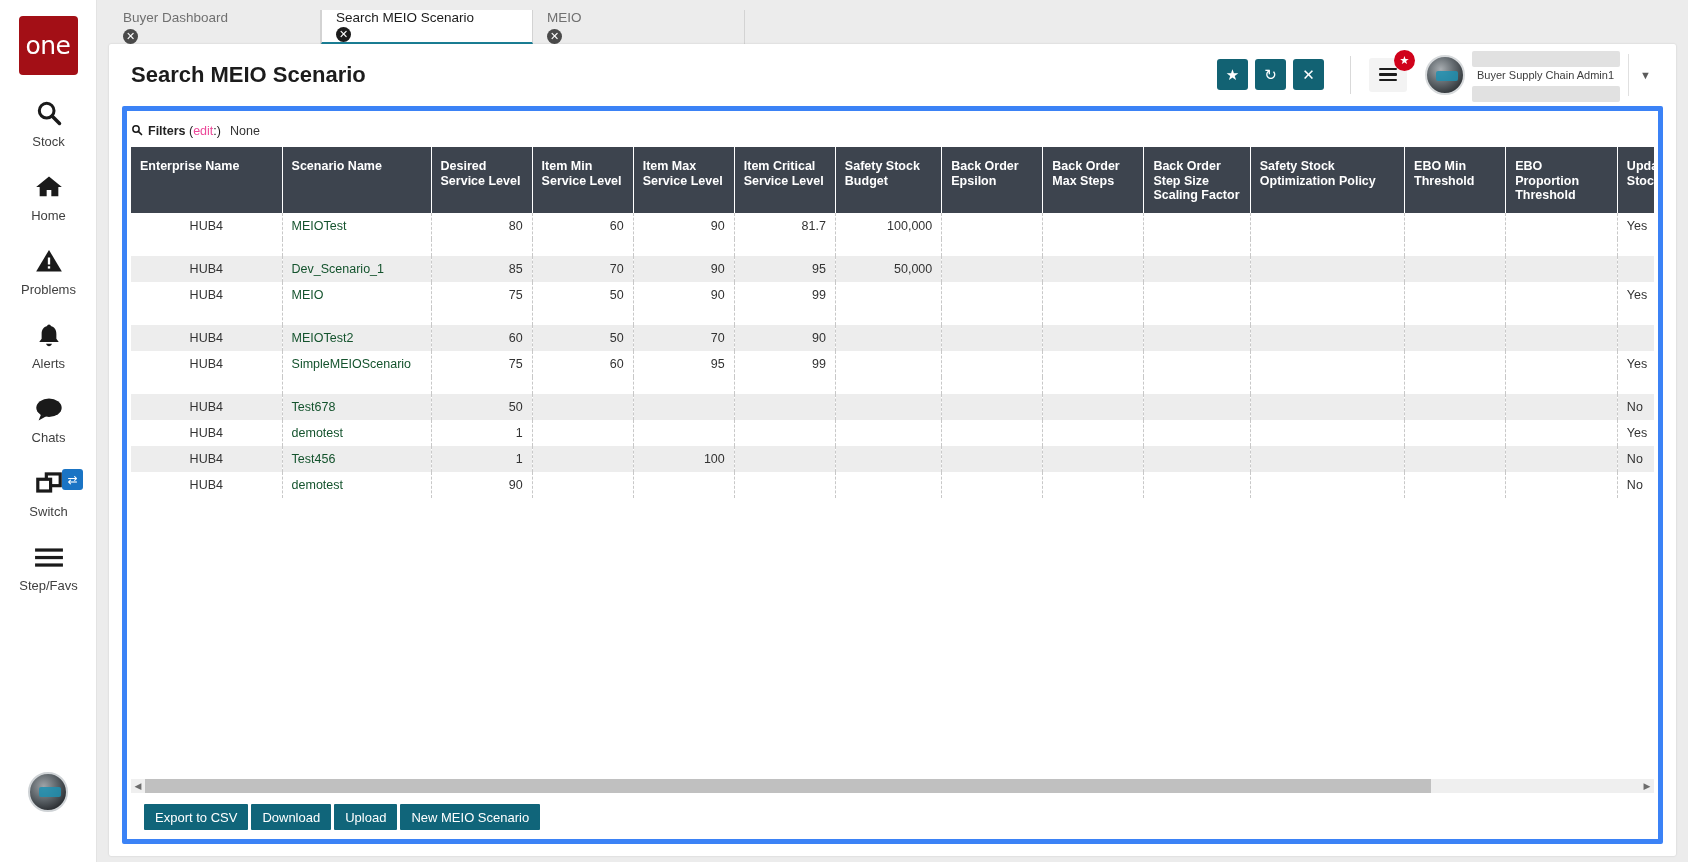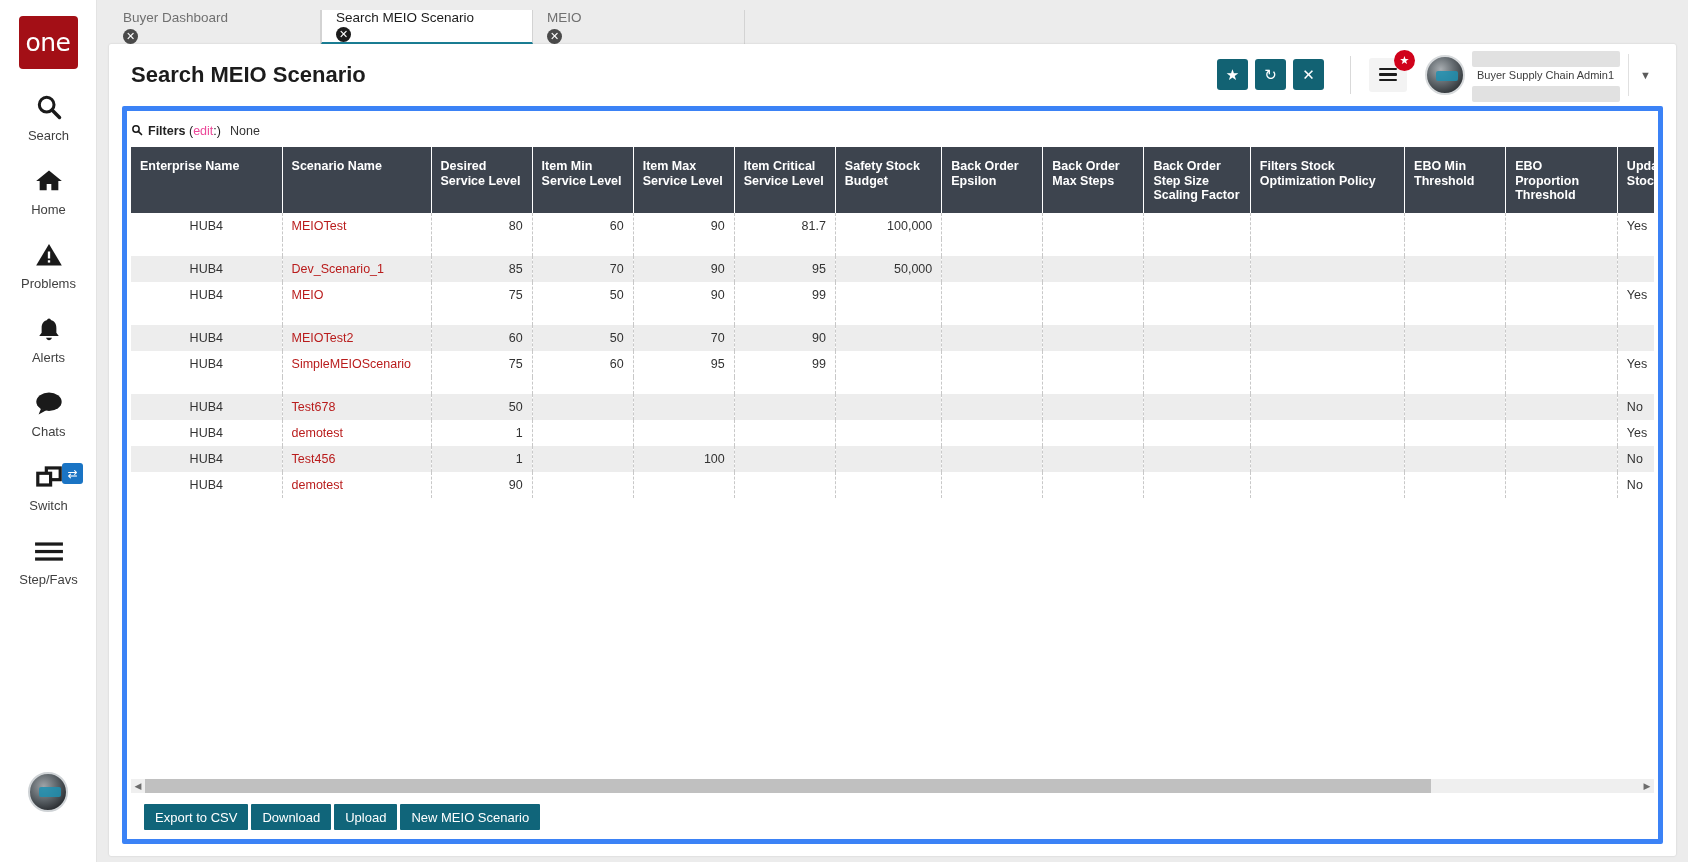--- a/index.html
+++ b/index.html
@@ -14,21 +14,21 @@
 
   
   .rail {
     width: 97px; height: 862px;
     background: #ffffff;
     border-right: 1px solid #e3e3e3;
     flex: 0 0 97px;
     position: relative;
   }
   .logo {
-    width: 59px; height: 53px;
+    width: 59px; height: 59px;
     margin: 16px auto 0 auto;
     background: #a30f16;
     border-radius: 4px;
     display: flex; align-items: center; justify-content: center;
   }
   .logo span {
     color: #fff; font-size: 25px; font-weight: 400;
     letter-spacing: -0.5px; font-family: "DejaVu Sans", sans-serif;
   }
   .rail-item {
@@ -269,21 +269,21 @@
     color: #333;
     border-right: 1px dashed #c8c8c8;
     white-space: nowrap;
     overflow: hidden;
   }
   table.grid tbody td:first-child { border-left: none; text-align: center; }
   table.grid tbody td:last-child { border-right: none; }
   table.grid tbody tr.alt td { background: #ededed; }
   table.grid tbody tr.spacer td { height: 17px; border-right: 1px dashed #c8c8c8; }
   table.grid tbody td.num { text-align: right; }
-  table.grid tbody td a.link { color: #b91c1c; text-decoration: none; cursor: pointer; }
+  table.grid tbody td a.link { color: #14532d; text-decoration: none; cursor: pointer; }
 
   
   .hscroll {
     position: absolute;
     left: 4px; right: 4px; bottom: 46px;
     height: 14px;
     background: #efefef;
     display: flex; align-items: center;
   }
   .hscroll .arrow {
@@ -332,21 +332,21 @@
     <span>one</span>
   </div>
 
   <div class="rail-item">
     <span class="glyph">
       <svg width="28" height="28" viewBox="0 0 24 24">
           <circle cx="10" cy="10" r="6.3" fill="none" stroke="#1a1a1a" stroke-width="2.6"></circle>
           <line x1="14.6" y1="14.6" x2="21" y2="21" stroke="#1a1a1a" stroke-width="3" stroke-linecap="round"></line>
         </svg>
     </span>
-    <span class="rail-label">Search</span>
+    <span class="rail-label">Stock</span>
   </div>
 
   <div class="rail-item">
     <span class="glyph">
       <svg width="30" height="28" viewBox="0 0 24 24">
           <path d="M12 3 L23 12 L20 12 L20 20 L14 20 L14 14.5 L10 14.5 L10 20 L4 20 L4 12 L1 12 Z" fill="#1a1a1a"></path>
         </svg>
     </span>
     <span class="rail-label">Home</span>
   </div>
@@ -499,21 +499,21 @@
               <th>Enterprise Name</th>
               <th>Scenario Name</th>
               <th>Desired Service Level</th>
               <th>Item Min Service Level</th>
               <th>Item Max Service Level</th>
               <th>Item Critical Service Level</th>
               <th>Safety Stock Budget</th>
               <th>Back Order Epsilon</th>
               <th>Back Order Max Steps</th>
               <th>Back Order Step Size Scaling Factor</th>
-              <th>Filters Stock Optimization Policy</th>
+              <th>Safety Stock Optimization Policy</th>
               <th>EBO Min Threshold</th>
               <th>EBO Proportion Threshold</th>
               <th>Update Buffer Safety Stock</th>
             </tr>
           </thead>
           <tbody id="grid-body">
               <tr>
                 <td>HUB4</td>
                 <td><a class="link">MEIOTest</a></td>
                 <td class="num">80</td>

